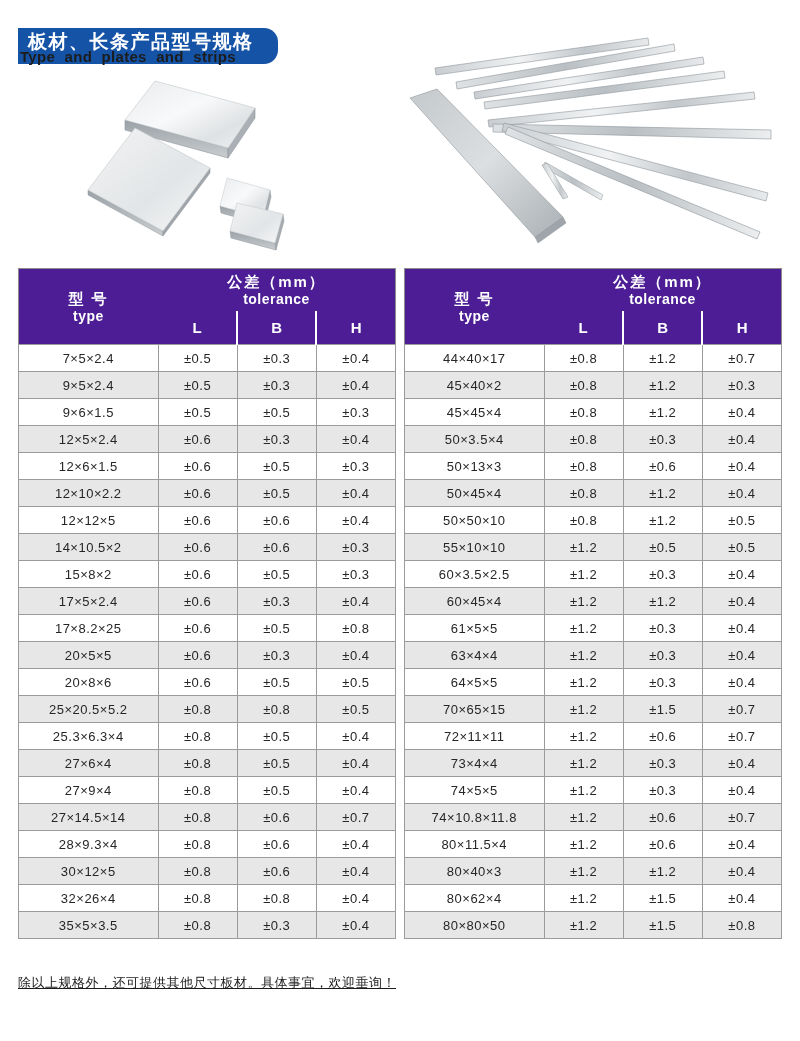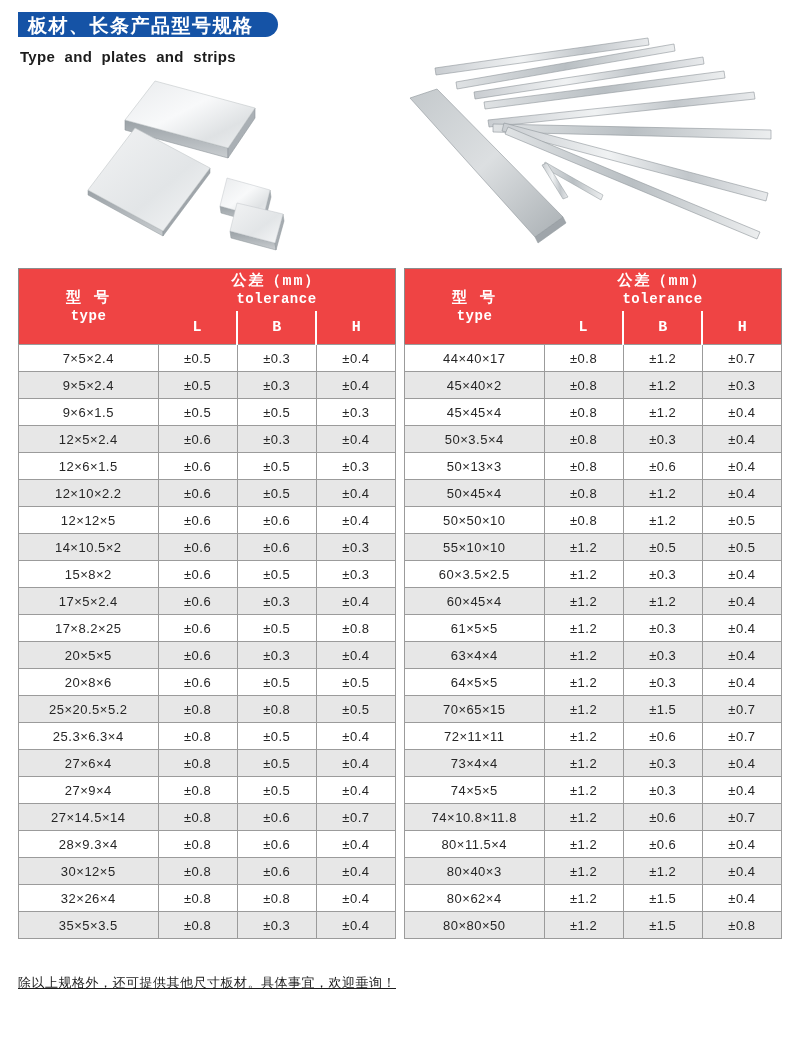--- a/index.html
+++ b/index.html
@@ -7,22 +7,22 @@
   body {
     width:800px; height:1041px;
     position:relative;
     background:#ffffff;
     font-family:"Liberation Sans", sans-serif;
     overflow:hidden;
   }
 
   
   .banner {
-    position:absolute; left:18px; top:12px;
-    height:25px; line-height:28px;
+    position:absolute; left:18px; top:28px;
+    height:36px; line-height:28px;
     background:#1553a6;
     color:#fff;
     font-size:19px; font-weight:bold;
     letter-spacing:1.5px;
     padding:0 24px 0 10px;
     border-radius:0 14px 14px 0;
     white-space:nowrap;
   }
   .subtitle {
     position:absolute; left:20px; top:48px;
@@ -39,22 +39,22 @@
     position:absolute; left:18px; top:268px; width:764px;
     display:flex; gap:8px;
   }
   table.spec {
     flex:1; border-collapse:collapse; table-layout:fixed;
     border:1px solid #8c8c8c;
   }
   table.spec col.c-type { width:37%; }
   table.spec col.c-tol  { width:21%; }
   table.spec th {
-    background:#ef4444; color:#ffffff; font-weight:bold;
-    text-align:center; padding:0; border:0;font-family:Liberation Mono, monospace;
+    background:#4c1d95; color:#ffffff; font-weight:bold;
+    text-align:center; padding:0; border:0;
   }
   th.th-type { border-right:2px solid #fff; }
   th.th-tol  { border-bottom:2px solid #fff; height:42px; }
   th.th-sub  { height:34px; font-size:15px; }
   th.th-sub.mid { border-left:2px solid #fff; border-right:2px solid #fff; }
   .th-cn { display:block; font-size:15px; letter-spacing:2px; line-height:18px; }
   .th-en { display:block; font-size:14px; letter-spacing:0.5px; line-height:16px; font-weight:bold; }
 
   table.spec td {
     border:1px solid #9b9b9b;

